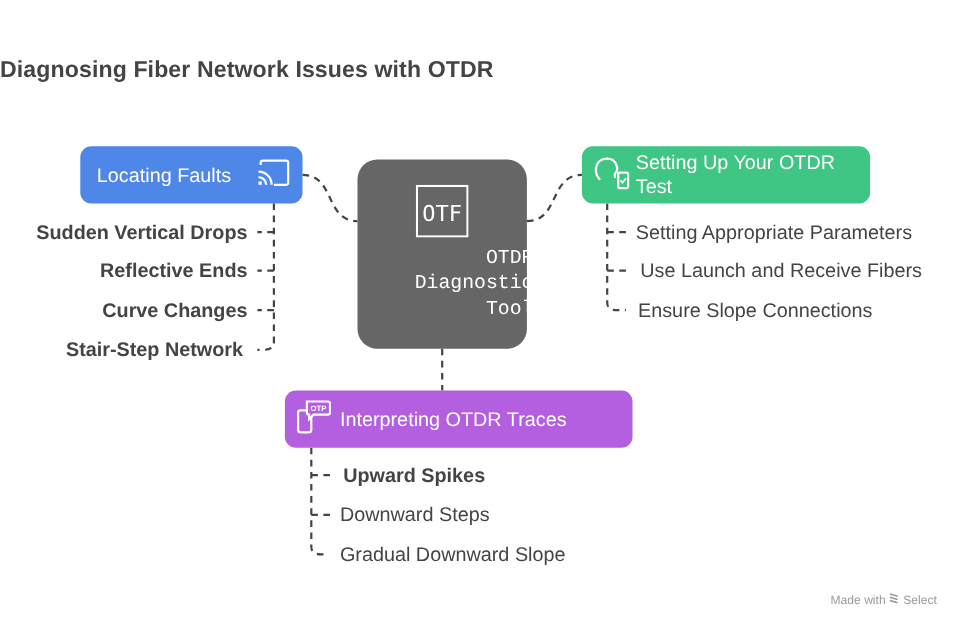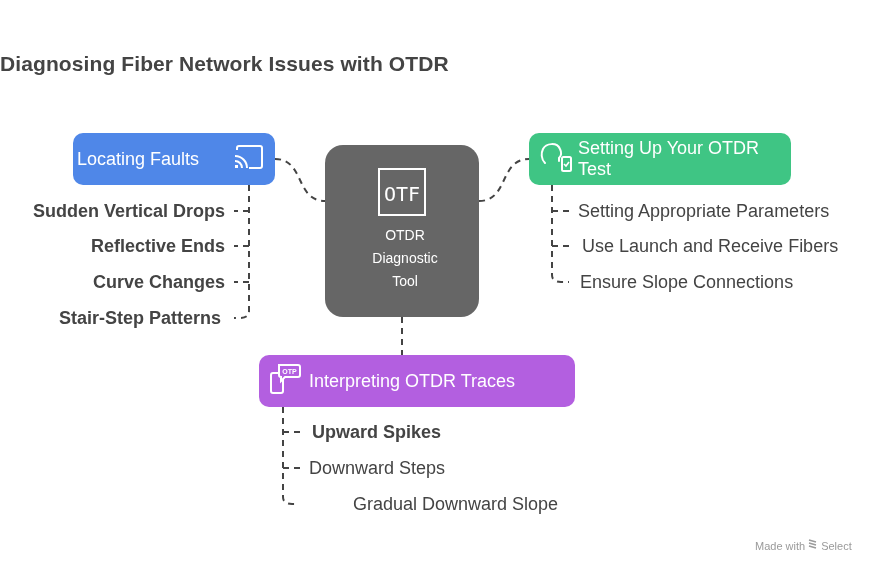--- a/index.html
+++ b/index.html
@@ -46,21 +46,21 @@
       align-items: center;
       box-sizing: border-box;
       font-size: 18px;
     }
     .node-blue {
       left: 73px;
       top: 133px;
       width: 202px;
       height: 52px;
       background: #4f87e8;
-      padding-left: 4px;
+      padding-left: 15px;
     }
     .node-blue .label { flex: 1; }
     .node-blue .icon { margin-right: 11px; }
     .node-green {
       left: 529px;
       top: 133px;
       width: 262px;
       height: 52px;
       background: #3fc584;
       padding-left: 10px;
@@ -77,37 +77,38 @@
     .node-purple .icon { margin-right: 8px; }
     .center {
       position: absolute;
       left: 325px;
       top: 145px;
       width: 154px;
       height: 172px;
       background: #666666;
       border-radius: 18px;
       color: #ffffff;
-      text-align: center;
+      text-align: right;
     }
     .center .center-icon {
       position: absolute;
       left: 53px;
       top: 23px;
       width: 48px;
       height: 48px;
     }
     .center .center-label {
       position: absolute;
       left: 0;
       top: 79px;
       width: 160px;
-      font-size: 14px;
+      font-size: 18px;
       line-height: 23px;
       white-space: pre-line;
+      font-family: Liberation Mono, monospace;
     }
     .item {
       position: absolute;
       font-size: 18px;
       color: #444444;
       white-space: nowrap;
       line-height: 22px;
     }
     .item.right-align { text-align: right; font-weight: bold; }
     .watermark {
@@ -190,29 +191,29 @@
     </svg>
   </div>
   <div class="center-label">OTDR
 Diagnostic
 Tool</div>
 </div>
 
 <div class="item right-align" style="right: 663px; top: 200px;">Sudden Vertical Drops</div>
 <div class="item right-align" style="right: 663px; top: 235px;">Reflective Ends</div>
 <div class="item right-align" style="right: 663px; top: 271px;">Curve Changes</div>
-<div class="item right-align" style="right: 667px; top: 307px;">Stair-Step Patterns</div>
+<div class="item right-align" style="right: 667px; top: 307px;">Stair-Step Network</div>
 
 <div class="item" style="left: 578px; top: 200px;">Setting Appropriate Parameters</div>
 <div class="item" style="left: 582px; top: 235px;">Use Launch and Receive Fibers</div>
 <div class="item" style="left: 580px; top: 271px;">Ensure Slope Connections</div>
 
 <div class="item" style="left: 312px; top: 421px; font-weight: bold;">Upward Spikes</div>
 <div class="item" style="left: 309px; top: 457px;">Downward Steps</div>
-<div class="item" style="left: 309px; top: 493px; margin-left: 44px;">Gradual Downward Slope</div>
+<div class="item" style="left: 309px; top: 493px;">Gradual Downward Slope</div>
 
 <div class="watermark">
   <span>Made with</span>
   <span>
     <svg width="10" height="11" viewBox="0 0 10 11">
       <path d="M1 1 L8 3 M1 4 L8 6 M1 7 L8 9" stroke="#9a9a9a" stroke-width="1.5" fill="none"></path>
     </svg>
   </span>
   <span>Select</span>
 </div>

